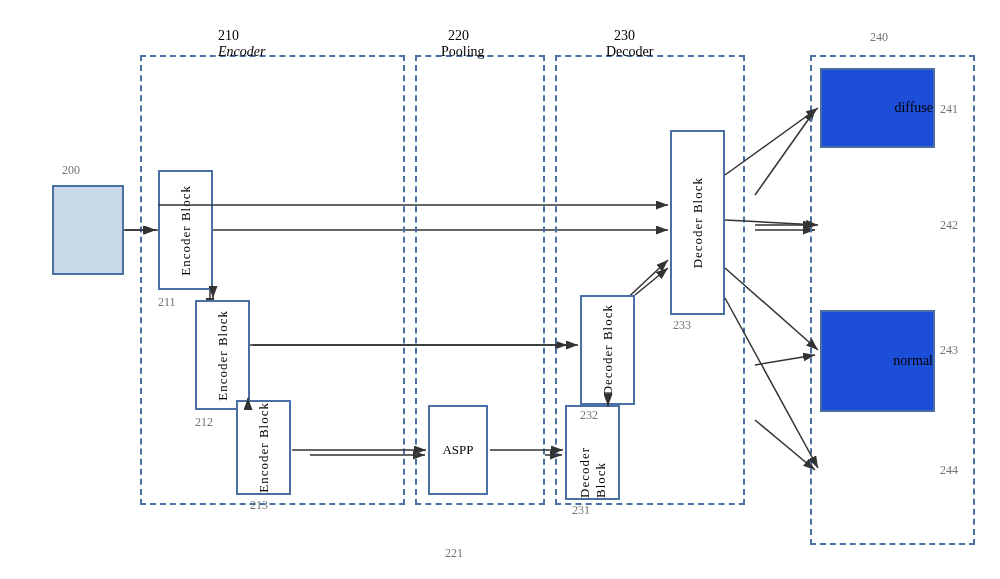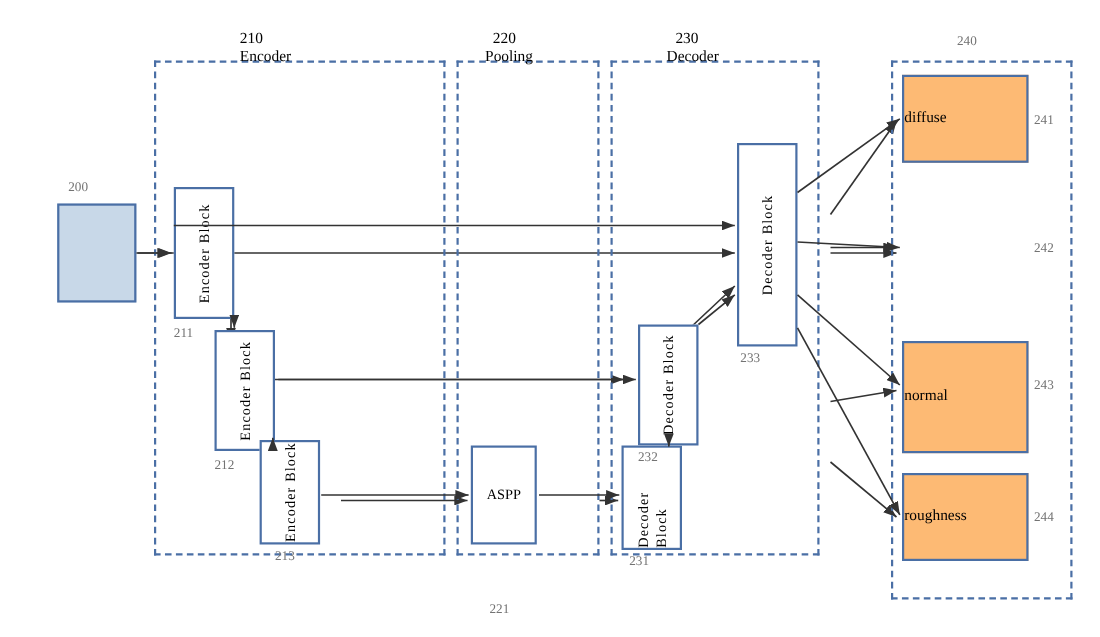--- a/index.html
+++ b/index.html
@@ -84,24 +84,24 @@
 
     .block-text-horizontal {
       font-size: 13px;
       text-align: center;
     }
 
     
     .output-box {
       position: absolute;
       border: 2px solid #4a6fa5;
-      background: #fdba74;
+      background: #1d4ed8;
       display: flex;
       align-items: center;
-      justify-content: flex-start;
+      justify-content: flex-end;
       font-size: 14px;
     }
 
     
     .arrows-svg {
       position: absolute;
       top: 0;
       left: 0;
       width: 1000px;
       height: 579px;
@@ -155,21 +155,21 @@
     <line x1="755" y1="420" x2="815" y2="470" stroke="#333" stroke-width="1.5" marker-end="url(#arrowhead)"></line>
 
     <line x1="755" y1="230" x2="815" y2="230" stroke="#333" stroke-width="1.5" marker-end="url(#arrowhead)"></line>
   </svg>
 
   <div class="input-box"></div>
   <div class="number-label" style="left:62px; top:163px;">200</div>
 
   <div class="encoder-section"></div>
   <div class="section-label" style="left:218px; top:28px;">210</div>
-  <div class="section-label" style="left:218px; top:44px;">Encoder</div>
+  <div class="section-label" style="left:218px; top:44px;font-style:italic;">Encoder</div>
 
   <div class="pooling-section"></div>
   <div class="section-label" style="left:448px; top:28px;">220</div>
   <div class="section-label" style="left:441px; top:44px;">Pooling</div>
 
   <div class="decoder-section"></div>
   <div class="section-label" style="left:614px; top:28px;">230</div>
   <div class="section-label" style="left:606px; top:44px;">Decoder</div>
 
   <div class="block-box" style="left:158px; top:170px; width:55px; height:120px;">
@@ -215,23 +215,20 @@
   </div>
   <div class="number-label" style="left:940px; top:102px;">241</div>
 
   <div class="number-label" style="left:940px; top:218px;">242</div>
 
   <div class="output-box" style="left:820px; top:310px; width:115px; height:102px;">
     <span>normal</span>
   </div>
   <div class="number-label" style="left:940px; top:343px;">243</div>
 
-  <div class="output-box" style="left:820px; top:430px; width:115px; height:80px;">
-    <span>roughness</span>
-  </div>
   <div class="number-label" style="left:940px; top:463px;">244</div>
 
   <svg style="position:absolute;top:0;left:0;width:1000px;height:579px;pointer-events:none;">
     <defs>
       <marker id="ah2" markerWidth="8" markerHeight="6" refX="8" refY="3" orient="auto">
         <polygon points="0 0, 8 3, 0 6" fill="#333"></polygon>
       </marker>
     </defs>
 
     <line x1="725" y1="175" x2="818" y2="108" stroke="#333" stroke-width="1.5" marker-end="url(#ah2)"></line>

